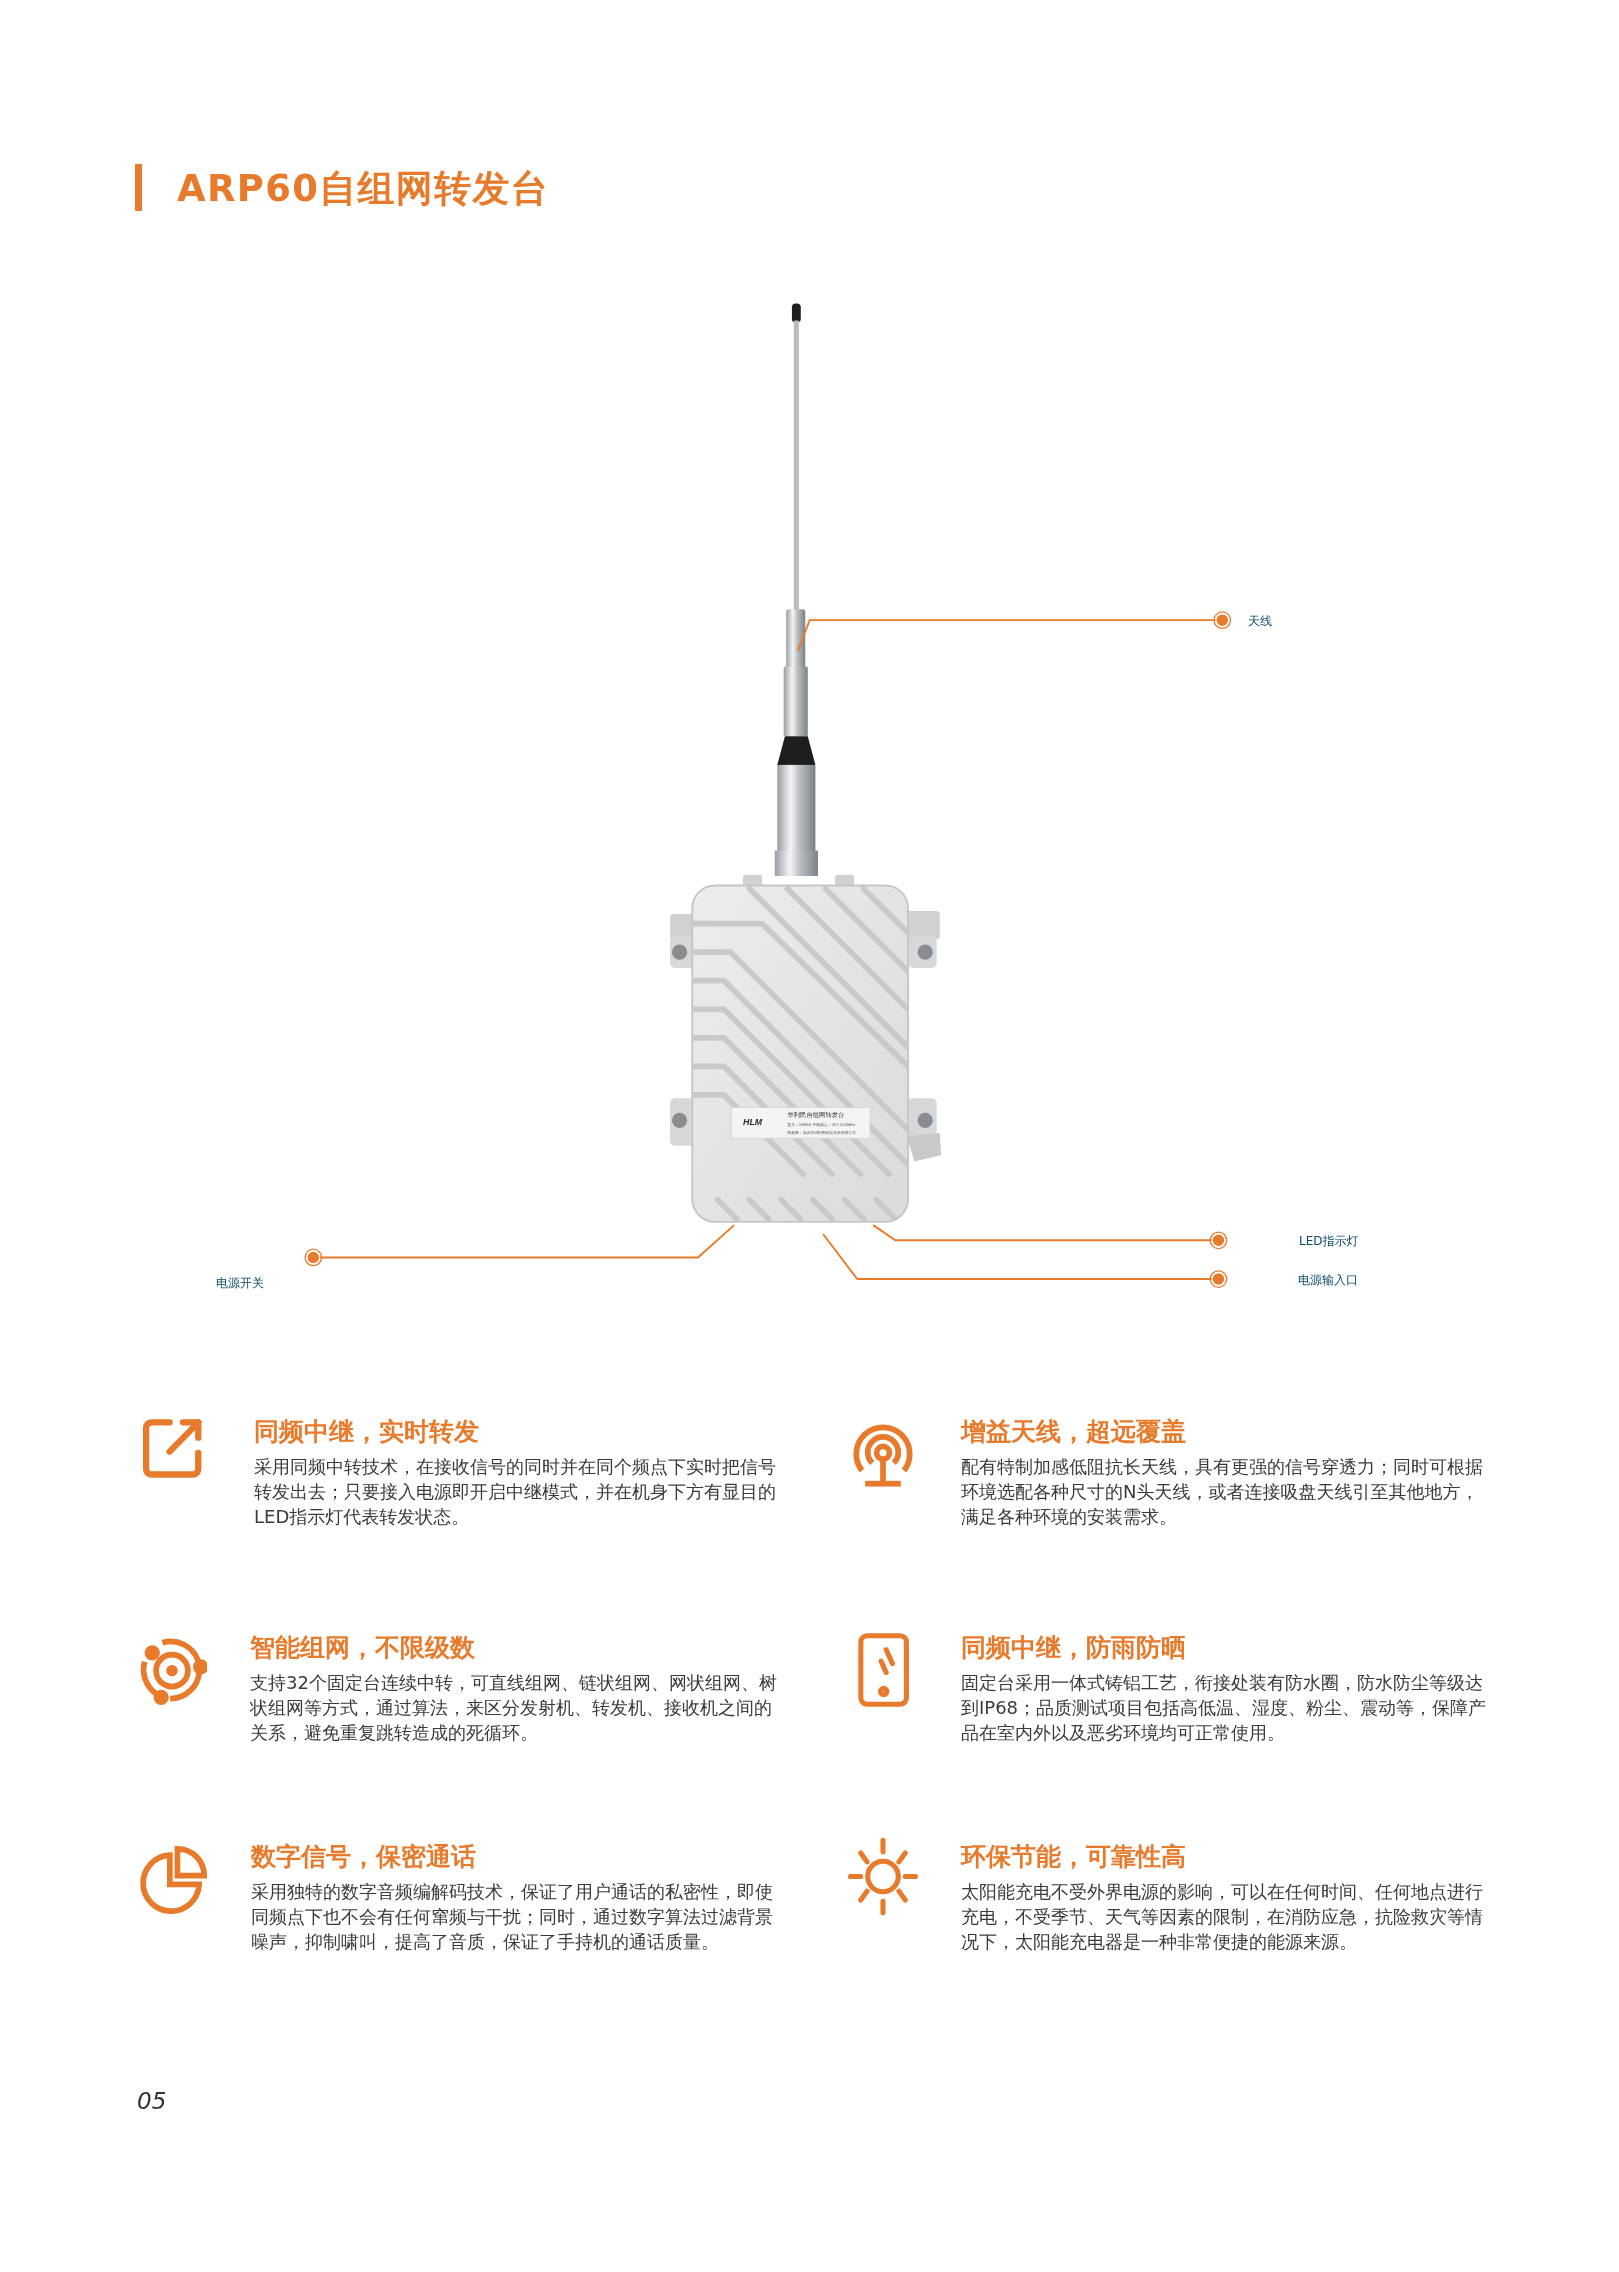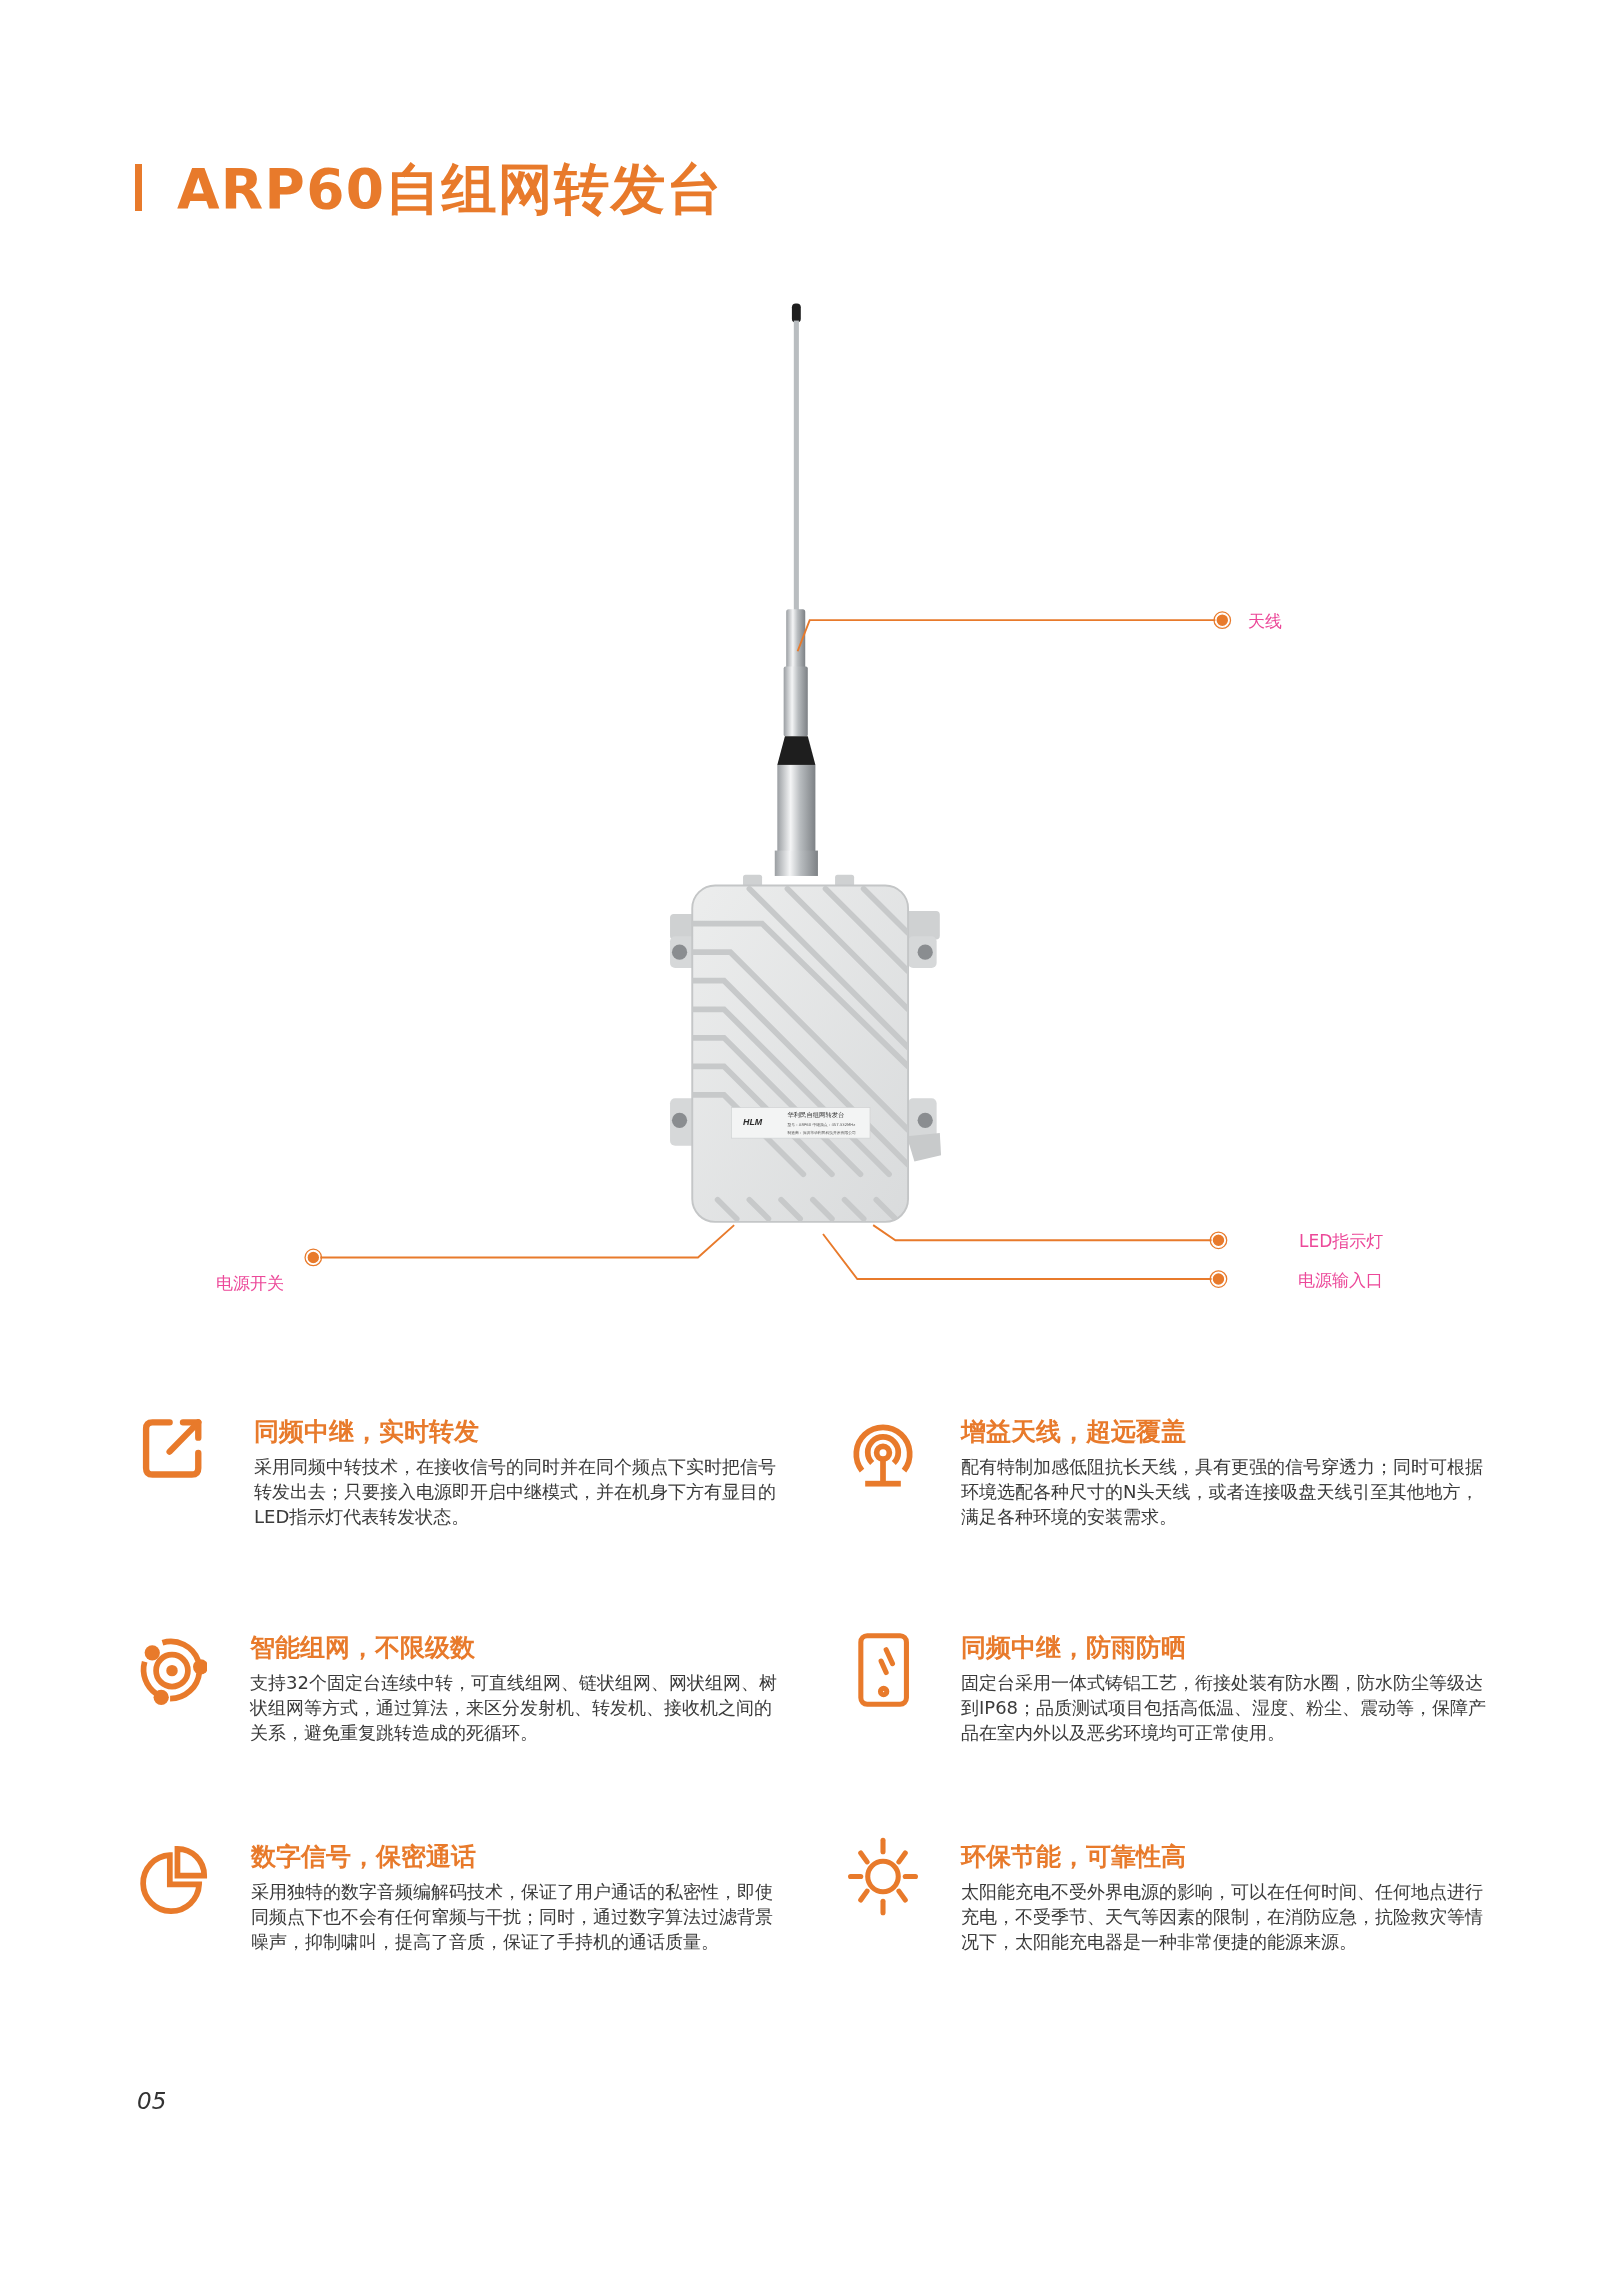--- a/index.html
+++ b/index.html
@@ -8,27 +8,27 @@
       background: #ffffff;
       font-family: "DejaVu Sans", "Liberation Sans", sans-serif;
       color: #2b2b2b;
     }
     .title-bar {
       position: absolute; left: 135px; top: 164px; width: 7px; height: 47px;
       background: #e87a2b;
     }
     .page-title {
       position: absolute; left: 177px; top: 151px;
-      font-size: 55px; font-weight: bold; color: #e87a2b; letter-spacing: 1.3px;
+      font-size: 37px; font-weight: bold; color: #e87a2b; letter-spacing: 1.3px;
       white-space: nowrap; line-height: 76px;
     }
     
     .product { position: absolute; left: 0; top: 0; width: 1620px; height: 1333px; pointer-events: none; }
     .callout-label {
-      position: absolute; font-size: 17px; color: #ec4899; white-space: nowrap; line-height: 23px;
+      position: absolute; font-size: 12px; color: #0c4a6e; white-space: nowrap; line-height: 23px;
     }
     
     .feature { position: absolute; width: 667px; }
     .feature .icon { position: absolute; left: 0; top: 0; width: 70px; height: 70px; }
     .feature .f-title {
       position: absolute; left: 113px; top: 0;
       font-size: 25px; font-weight: bold; color: #e87a2b; white-space: nowrap; line-height: 32px; text-align: center;
     }
     .feature .f-desc {
       position: absolute; left: 113px; top: 38px; width: 527px;

